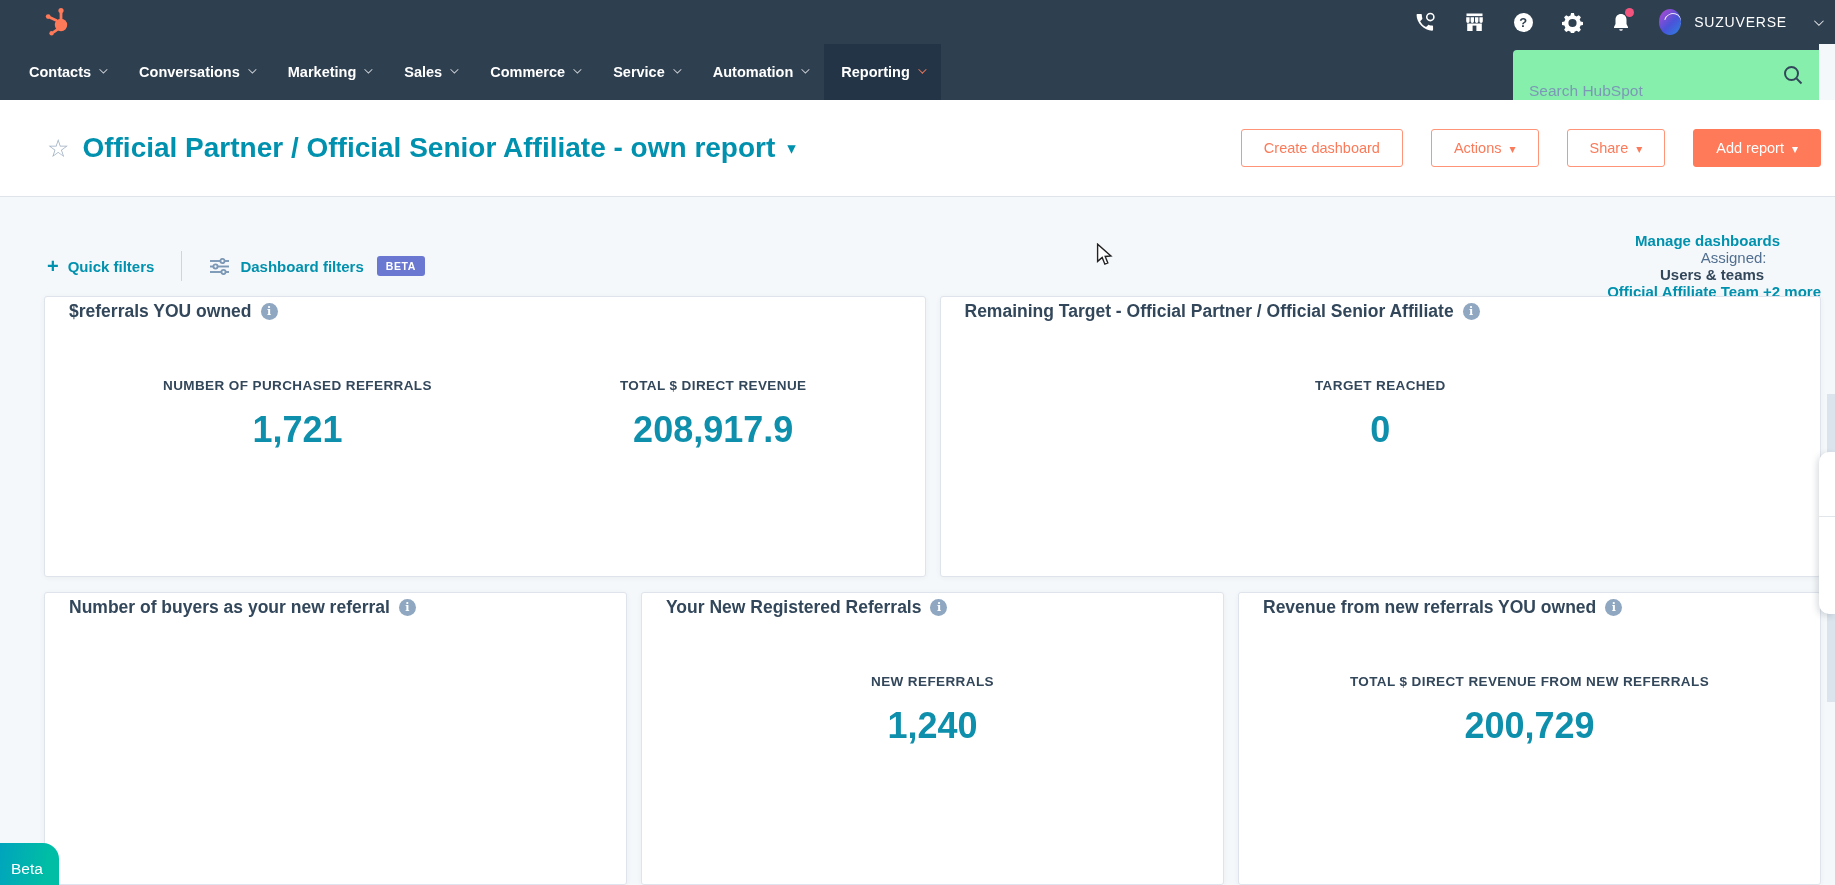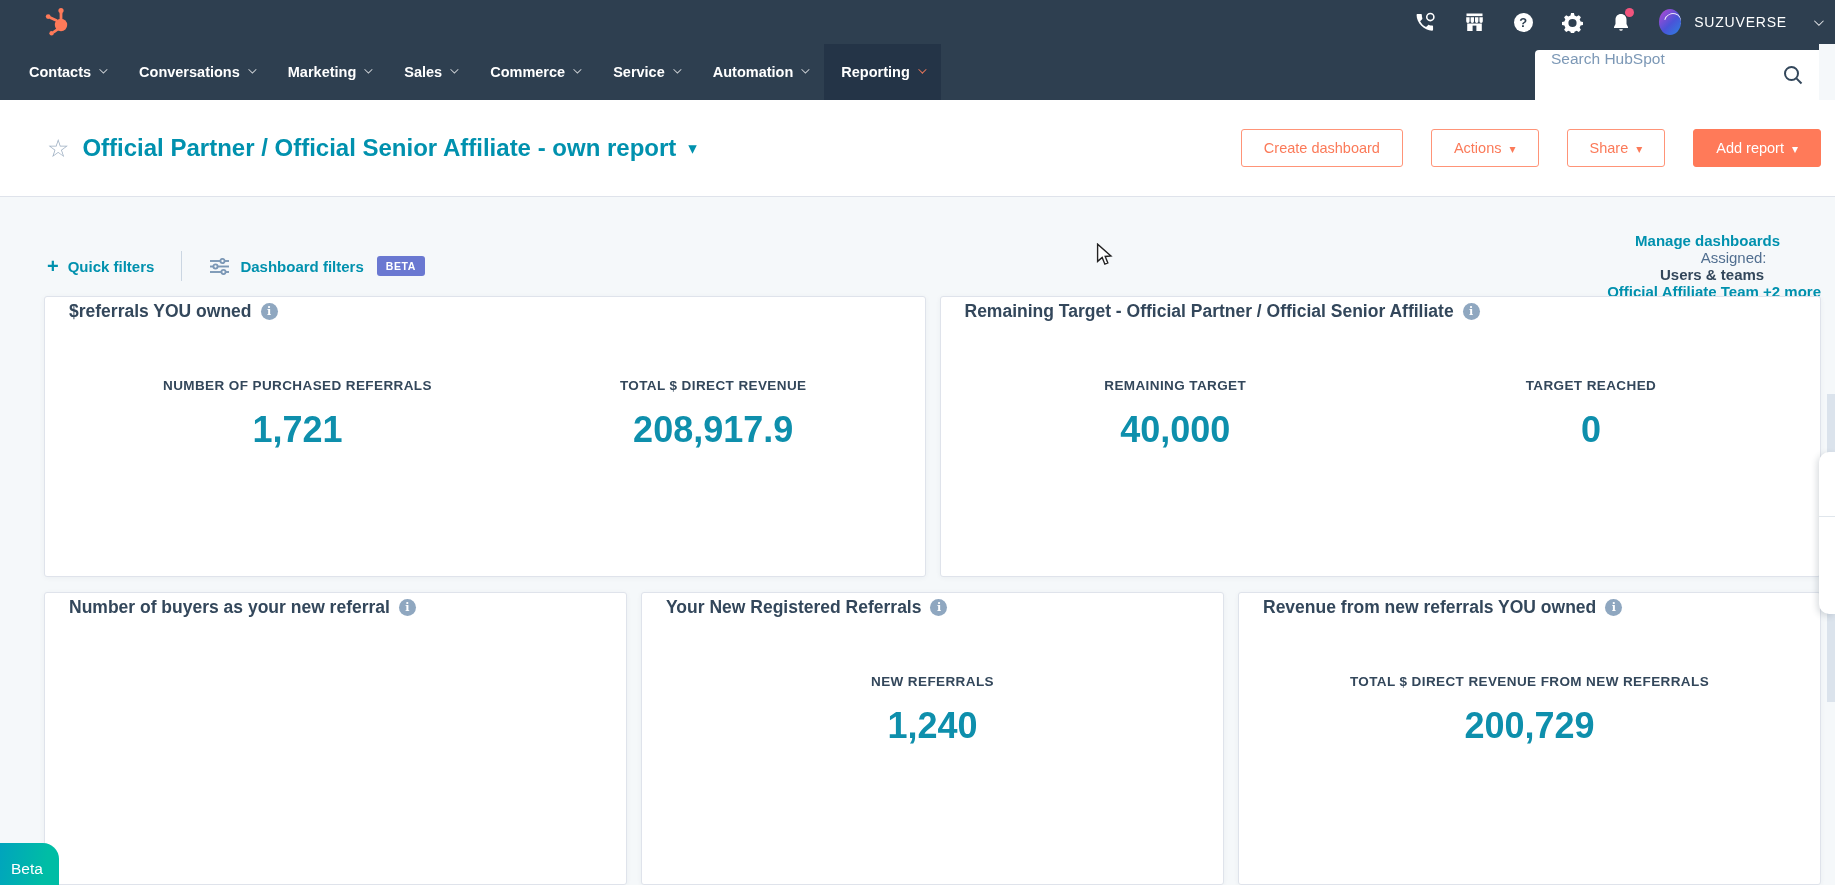--- a/index.html
+++ b/index.html
@@ -26,33 +26,33 @@
           transform:rotate(45deg) translateY(-2px); display:inline-block; }
 
   
   .nav { position:absolute; top:44px; left:0; right:16px; height:56px; background:#2e3f50;
          display:flex; align-items:stretch; padding-left:12px; z-index:9; }
   .nav-item { display:flex; align-items:center; gap:8px; padding:0 17px; color:#fff;
               font-size:14.5px; font-weight:700; cursor:pointer; }
   .nav-item .chev { width:6px; height:6px; border-color:rgba(255,255,255,.75); margin-top:-2px; }
   .nav-item.active { background:#243447; }
   .nav-item.active .chev { border-color:#e8765a; }
-  .search-box { position:absolute; right:0; top:6px; width:284px; height:50px; background:#ffffff;
-                border-radius:4px 0 0 0; display:flex; align-items:flex-start; padding:0 44px 0 16px; }
+  .search-box { position:absolute; right:0; top:6px; width:306px; height:50px; background:#86efac;
+                border-radius:4px 0 0 0; display:flex; align-items:flex-end; padding:0 44px 0 16px; }
   .search-box input { border:none; outline:none; width:100%; font-size:15.5px; font-weight:500;
                       color:#33475b; font-family:"Liberation Sans",sans-serif; background:transparent; }
   .search-box input::placeholder { color:#7c98b6; opacity:1; }
   .search-glyph { position:absolute; right:15px; top:14px; }
 
   
   .page-header { position:absolute; top:100px; left:0; right:0; height:97px; background:#fff;
                  border-bottom:1px solid #dfe3eb; display:flex; align-items:center; }
   .fav-star { margin-left:47px; font-size:25px; color:#9fb0c3; line-height:1; cursor:pointer; }
   .fav-star::after { content:"☆"; }
-  .page-title { margin-left:13px; font-size:24px; font-weight:700; color:#0091ae; }
+  .page-title { margin-left:13px; font-size:28px; font-weight:700; color:#0091ae; }
   .title-caret { color:#0091ae; font-size:17px; margin-left:12px; cursor:pointer; }
   .title-caret::after { content:"▾"; }
   .header-buttons { margin-left:auto; margin-right:14px; display:flex; gap:28px; }
   .btn { height:38px; border-radius:3px; font-size:14.5px; font-weight:500; padding:0 22px;
          display:flex; align-items:center; gap:8px; cursor:pointer; font-family:"Liberation Sans",sans-serif;
          background:#fff; border:1px solid #ff9478; color:#fb7a59; }
   .btn .bcaret::after { content:"▾"; font-size:12px; }
   .btn.primary { background:#ff7a59; border-color:#ff7a59; color:#fff; }
 
   
@@ -260,24 +260,20 @@
         </div>
       </div>
     </div>
     <div class="card">
       <div class="card-title">
         <span>Remaining Target - Official Partner / Official Senior Affiliate</span>
         <span class="info-icon"></span>
       </div>
       <div class="metrics">
         <div class="metric">
-          <div class="m-label">REMAINING TARGET</div>
-          <div class="m-value">40,000</div>
-        </div>
-        <div class="metric">
           <div class="m-label">TARGET REACHED</div>
           <div class="m-value">0</div>
         </div>
       </div>
     </div>
   </div>
 
   <div class="row row2">
     <div class="card">
       <div class="card-title">

